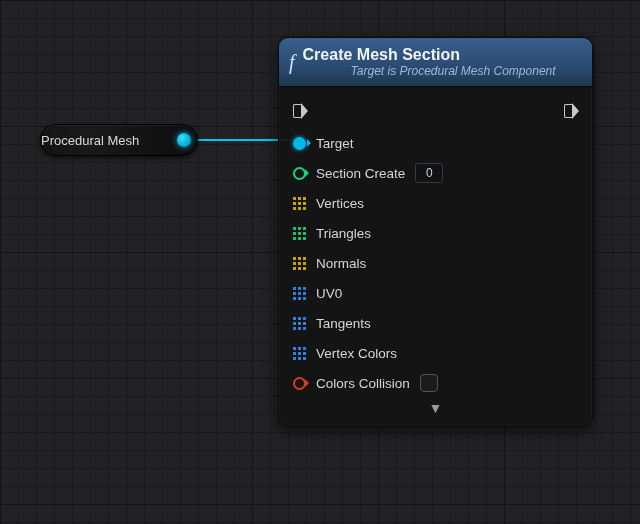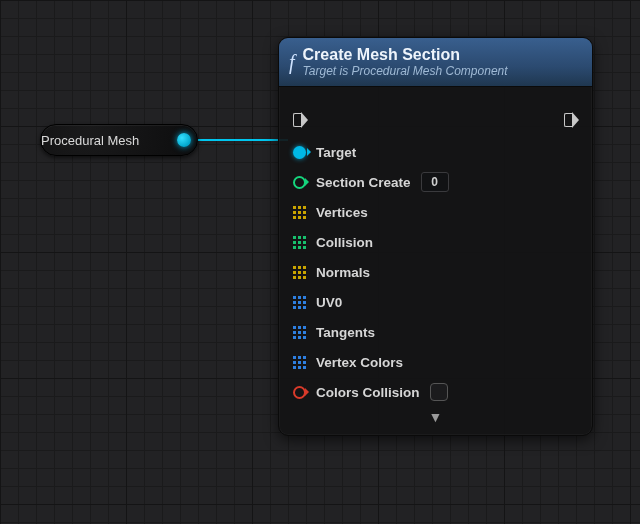--- a/index.html
+++ b/index.html
@@ -64,22 +64,22 @@
     border-bottom:1px solid #0a0a0a;
     display:flex; align-items:center;
     padding:0 10px;
     gap:8px;
   }
   .fn-icon {
     font-family: Georgia, serif; font-style: italic;
     color:#cfe3ff; font-size:20px; line-height:1;
   }
   .fn-title { color:#eef4fb; font-size:16px; font-weight:600; }
-  .fn-sub   { color:#9fb9d4; font-size:12px; font-style:italic; }
-  .fn-body { padding:18px 14px 4px 14px; position:relative;font-weight:bold; }
+  .fn-sub   { color:#9fb9d4; font-size:12px; font-style:italic;margin-left:48px; }
+  .fn-body { padding:9px 14px 4px 14px; position:relative; }
   .row {
     display:flex; align-items:center; gap:10px;
     height:30px;
     color:#d6d6d6; font-size:13.5px;
   }
   .exec-row { justify-content:space-between; height:28px; margin-bottom:4px;}
   .exec-pin {
     width:14px; height:16px; display:inline-block; position:relative;
   }
   .exec-pin::before{
@@ -190,21 +190,21 @@
           <span></span>
           <span></span>
           <span></span>
           <span></span>
           <span></span>
           <span></span>
           <span></span>
           <span></span>
           <span></span>
         </span>
-      <span>Collision</span>
+      <span>Triangles</span>
     </div>
 
     <div class="row">
       <span class="grid-pin">
           <span></span>
           <span></span>
           <span></span>
           <span></span>
           <span></span>
           <span></span>

